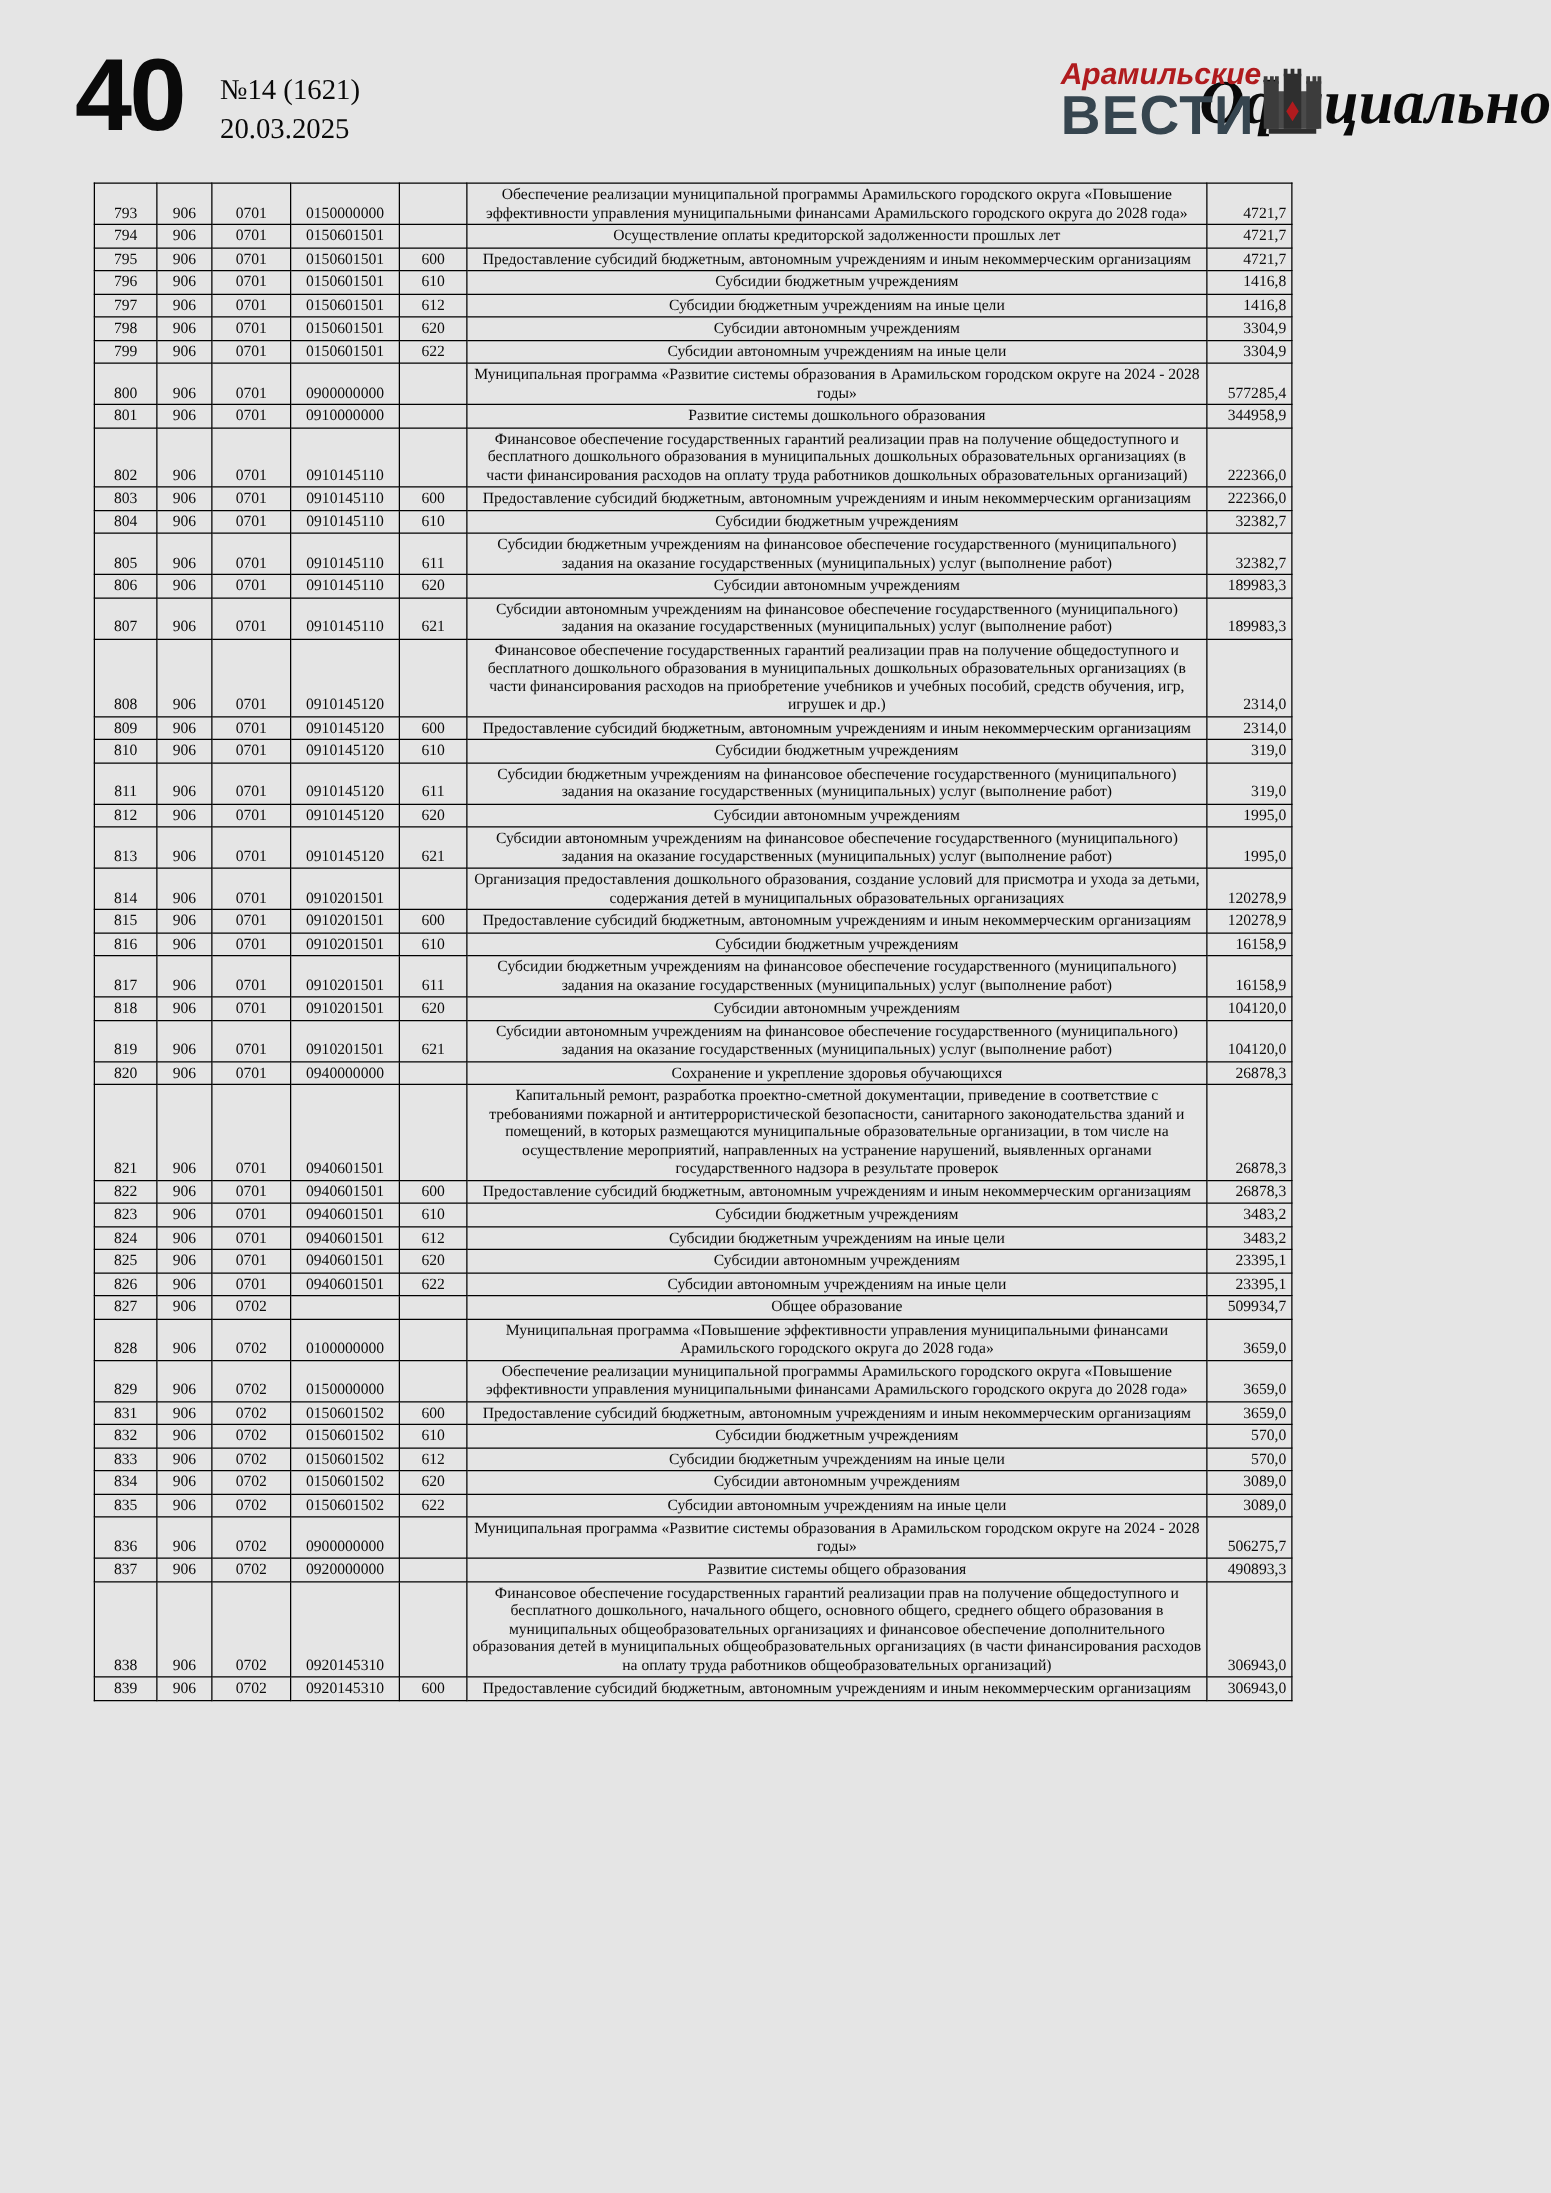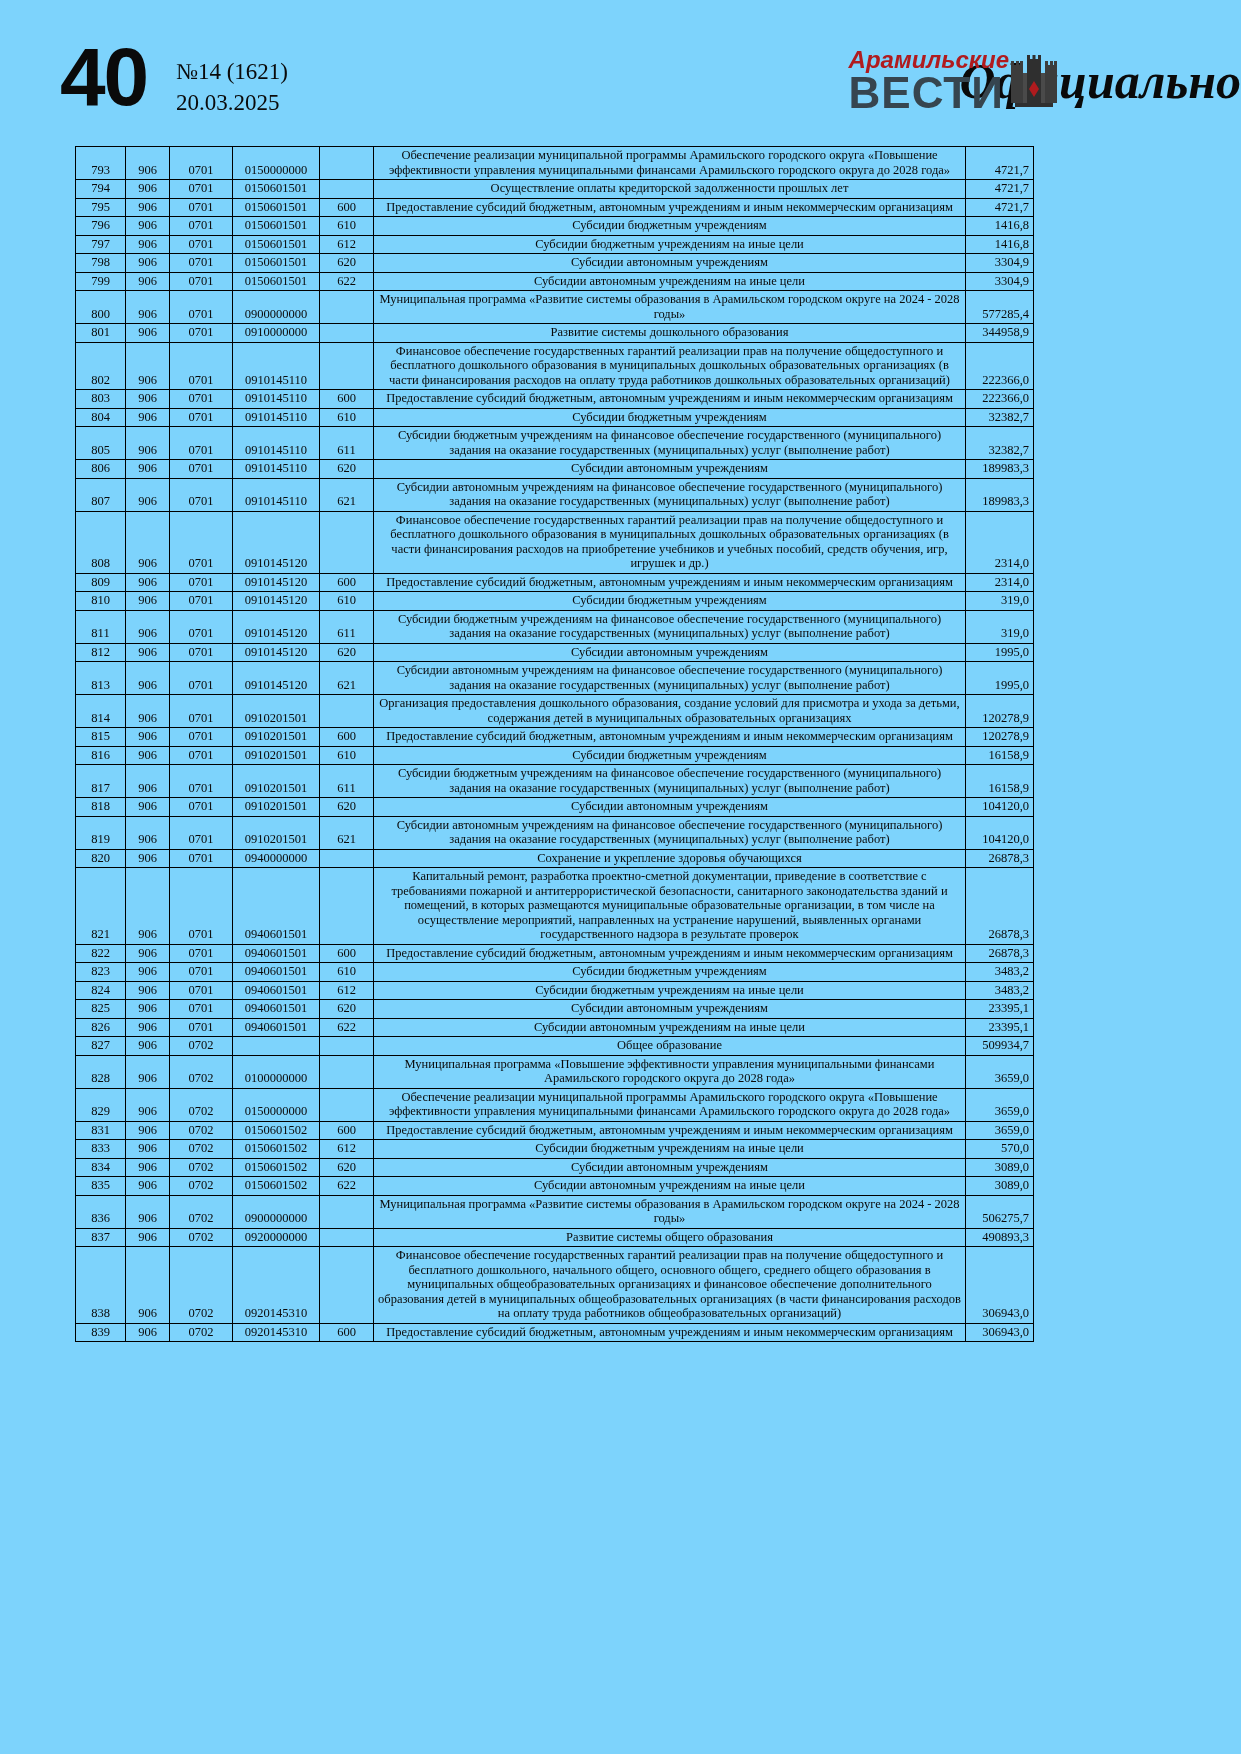--- a/index.html
+++ b/index.html
@@ -1,19 +1,19 @@
 <!DOCTYPE html>
 <html><head>
 <meta charset="utf-8">
 <style>
   * { margin:0; padding:0; box-sizing:border-box; }
   html,body { width:1241px; height:1754px; background:#ffffff; overflow:hidden; }
   body { font-family:"Liberation Serif", serif; color:#111; }
 
-  .sheet { position:relative; width:1241px; height:1754px; background:#7dd3fc; }
+  .sheet { position:relative; width:1241px; height:1754px; background:#e5e5e5; }
 
   
   .masthead { position:absolute; top:0; left:0; width:100%; height:142px; }
   .page-num {
     position:absolute; left:60px; top:36px;
     font-family:"Liberation Sans", sans-serif;
     font-weight:bold; font-size:82px; line-height:1; letter-spacing:-2px; color:#0a0a0a;
   }
   .issue-block {
     position:absolute; left:176px; top:56px;
@@ -428,20 +428,29 @@
         <tr>
           <td class="col-num">831</td>
           <td class="col-grbs">906</td>
           <td class="col-section">0702</td>
           <td class="col-target">0150601502</td>
           <td class="col-type">600</td>
           <td class="col-name">Предоставление субсидий бюджетным, автономным учреждениям и иным некоммерческим организациям</td>
           <td class="col-amount">3659,0</td>
         </tr>
         <tr>
+          <td class="col-num">832</td>
+          <td class="col-grbs">906</td>
+          <td class="col-section">0702</td>
+          <td class="col-target">0150601502</td>
+          <td class="col-type">610</td>
+          <td class="col-name">Субсидии бюджетным учреждениям</td>
+          <td class="col-amount">570,0</td>
+        </tr>
+        <tr>
           <td class="col-num">833</td>
           <td class="col-grbs">906</td>
           <td class="col-section">0702</td>
           <td class="col-target">0150601502</td>
           <td class="col-type">612</td>
           <td class="col-name">Субсидии бюджетным учреждениям на иные цели</td>
           <td class="col-amount">570,0</td>
         </tr>
         <tr>
           <td class="col-num">834</td>

